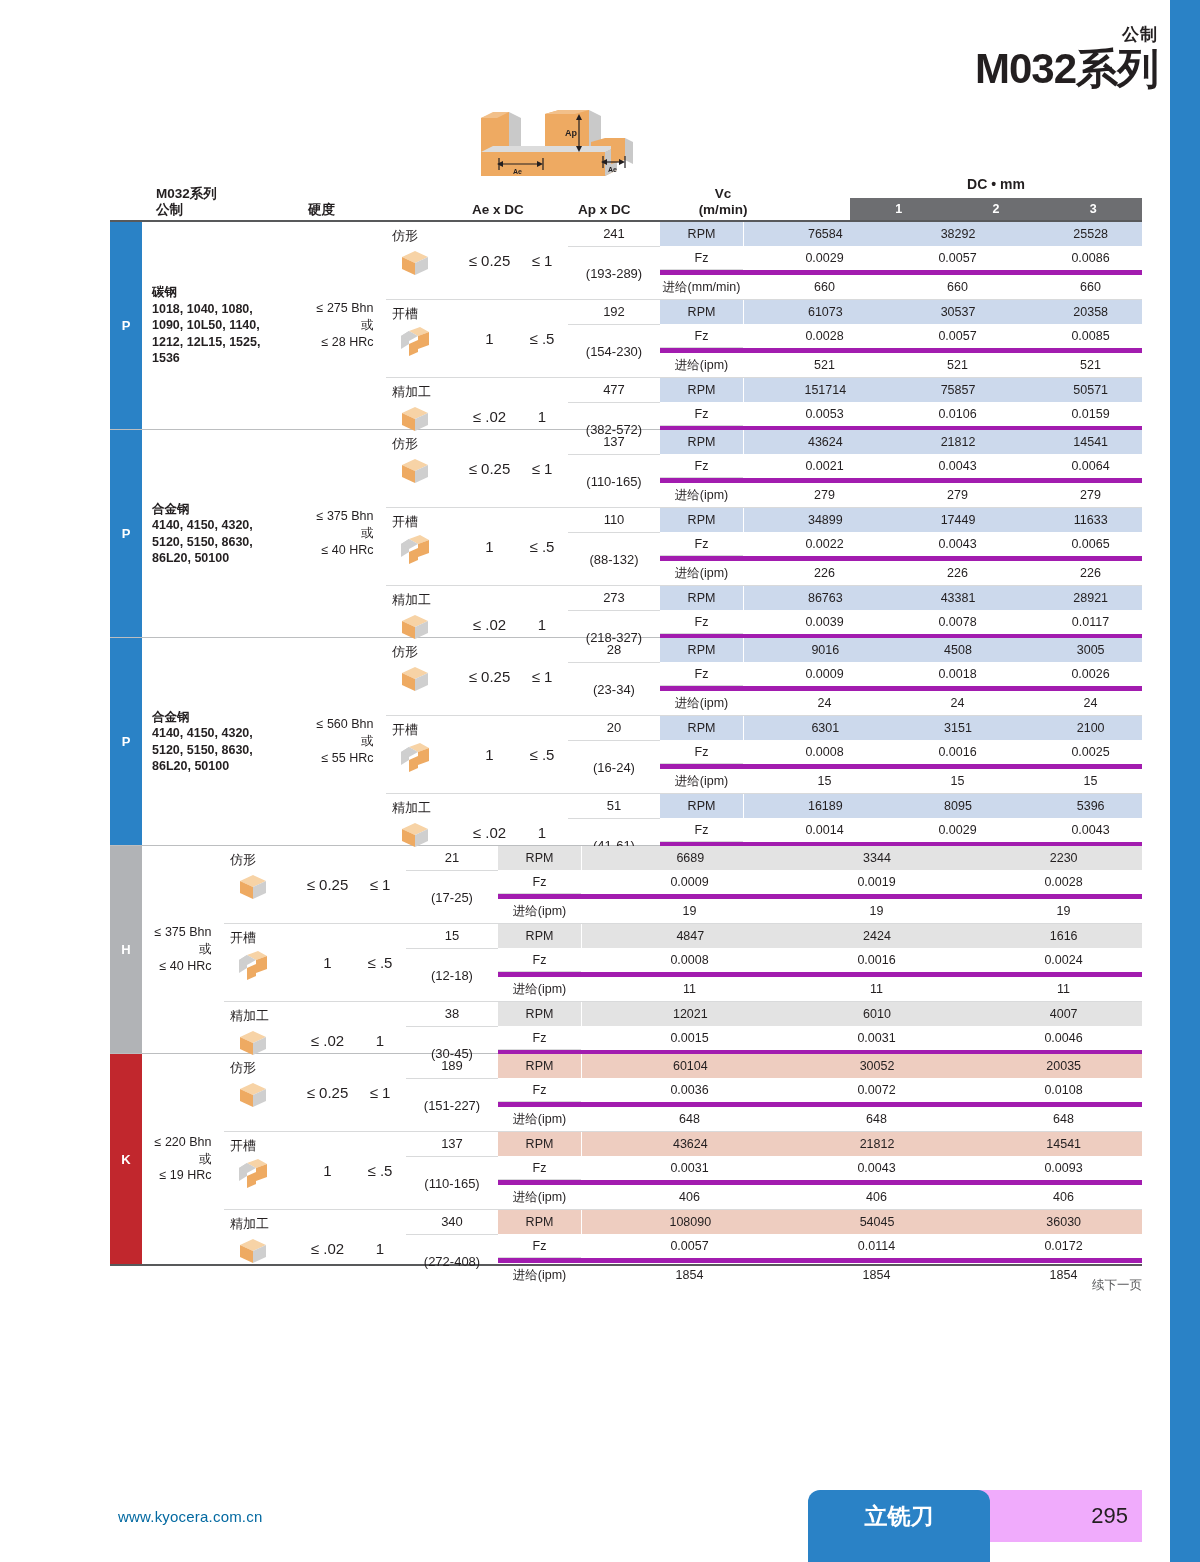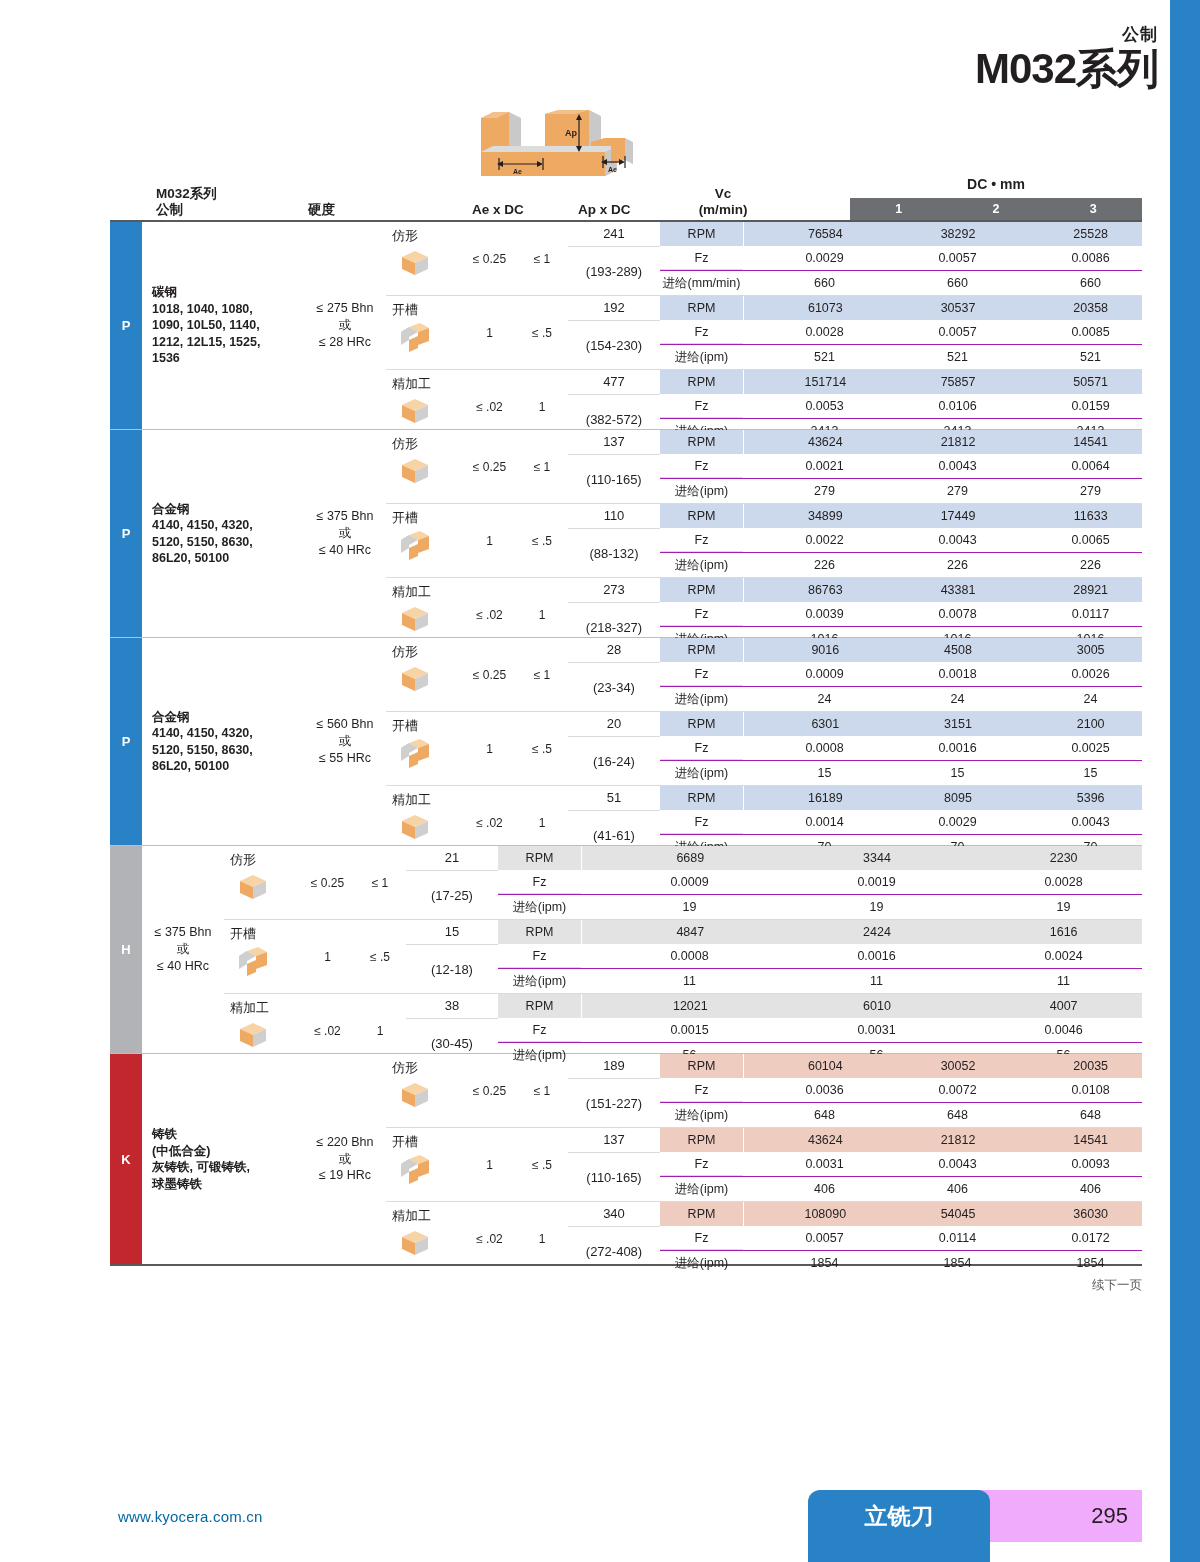--- a/index.html
+++ b/index.html
@@ -45,42 +45,42 @@
   .grp.last{border-bottom:2px solid #58595b;height:210px;}
 
   .catbar{width:32px;flex:0 0 32px;display:flex;align-items:center;justify-content:center;
           font-size:13px;font-weight:bold;color:#fff;}
   .catbar.p{background:#2a82c6;}
   .catbar.h{background:#b1b3b6;}
   .catbar.k{background:#c1272d;}
 
   .matcell{flex:0 0 152px;display:flex;align-items:center;padding-left:10px;}
   .matcell .mt{font-size:12.5px;font-weight:bold;line-height:1.32;}
-  .hardcell{flex:0 0 82px;display:flex;align-items:center;justify-content:center;text-align:center;
+  .hardcell{flex:0 0 82px;display:flex;align-items:center;justify-content:center;text-align:right;
             font-size:12.5px;line-height:1.35;}
 
   .ops{flex:1;display:flex;flex-direction:column;}
   .op{flex:1;display:flex;border-top:1px solid #d9dadb;position:relative;}
   .op:first-child{border-top:none;}
 
   .opname{flex:0 0 77px;position:relative;}
   .opname .lbl{position:absolute;left:6px;top:5px;font-size:13px;}
   .opname .ico{position:absolute;left:12px;top:24px;width:34px;height:32px;}
 
-  .aecell,.apcell{flex:0 0 53px;display:flex;align-items:center;justify-content:center;font-size:12px;}
+  .aecell,.apcell{flex:0 0 53px;display:flex;align-items:center;justify-content:center;font-size:15px;}
   .apcell{flex:0 0 52px;}
 
   .vccell{flex:0 0 92px;display:flex;flex-direction:column;text-align:center;}
   .vccell .v1{height:24px;line-height:24px;font-size:13px;border-bottom:1px solid #d9dadb;}
   .vccell .v2{flex:1;display:flex;align-items:center;justify-content:center;font-size:13px;}
 
   .valgrid{flex:1;display:flex;flex-direction:column;}
   .vrow{display:flex;height:24px;gap:30px;}
   .vrow.r1{background:#ccd9ec;}
-  .vrow.r2{border-bottom:1px solid #a21caf;}
+  .vrow.r2{border-bottom:5px solid #a21caf;}
   .vrow .lab{flex:0 0 83px;text-align:center;font-size:12.5px;line-height:24px;
              border-right:1px solid #fff;}
   .vrow.r2 .lab,.vrow.r3 .lab{border-right:none;}
   .vrow .cell{flex:1;text-align:center;font-size:12.5px;line-height:24px;}
   .vrow.r2,.vrow.r3{background:transparent;}
   .vrow.r2 .lab{border-bottom:1px solid #d9dadb;}
 
   
   .grp.h .vrow.r1{background:#e3e3e3;}
   .grp.k .vrow.r1{background:#eecdc0;}
@@ -676,28 +676,20 @@
                   <div class="cell">56</div>
                   <div class="cell">56</div>
                   <div class="cell">56</div>
                 </div>
               </div>
             </div>
           </div>
         </div>
         <div class="grp k last">
           <div class="catbar k">K</div>
-          <div class="matcell">
-            <div class="mt">
-              <div>铸铁</div>
-              <div>(中低合金)</div>
-              <div>灰铸铁, 可锻铸铁,</div>
-              <div>球墨铸铁</div>
-            </div>
-          </div>
           <div class="hardcell">
             <div>
               <div>≤ 220 Bhn</div>
               <div>或</div>
               <div>≤ 19 HRc</div>
             </div>
           </div>
           <div class="ops">
             <div class="op">
               <div class="opname">

